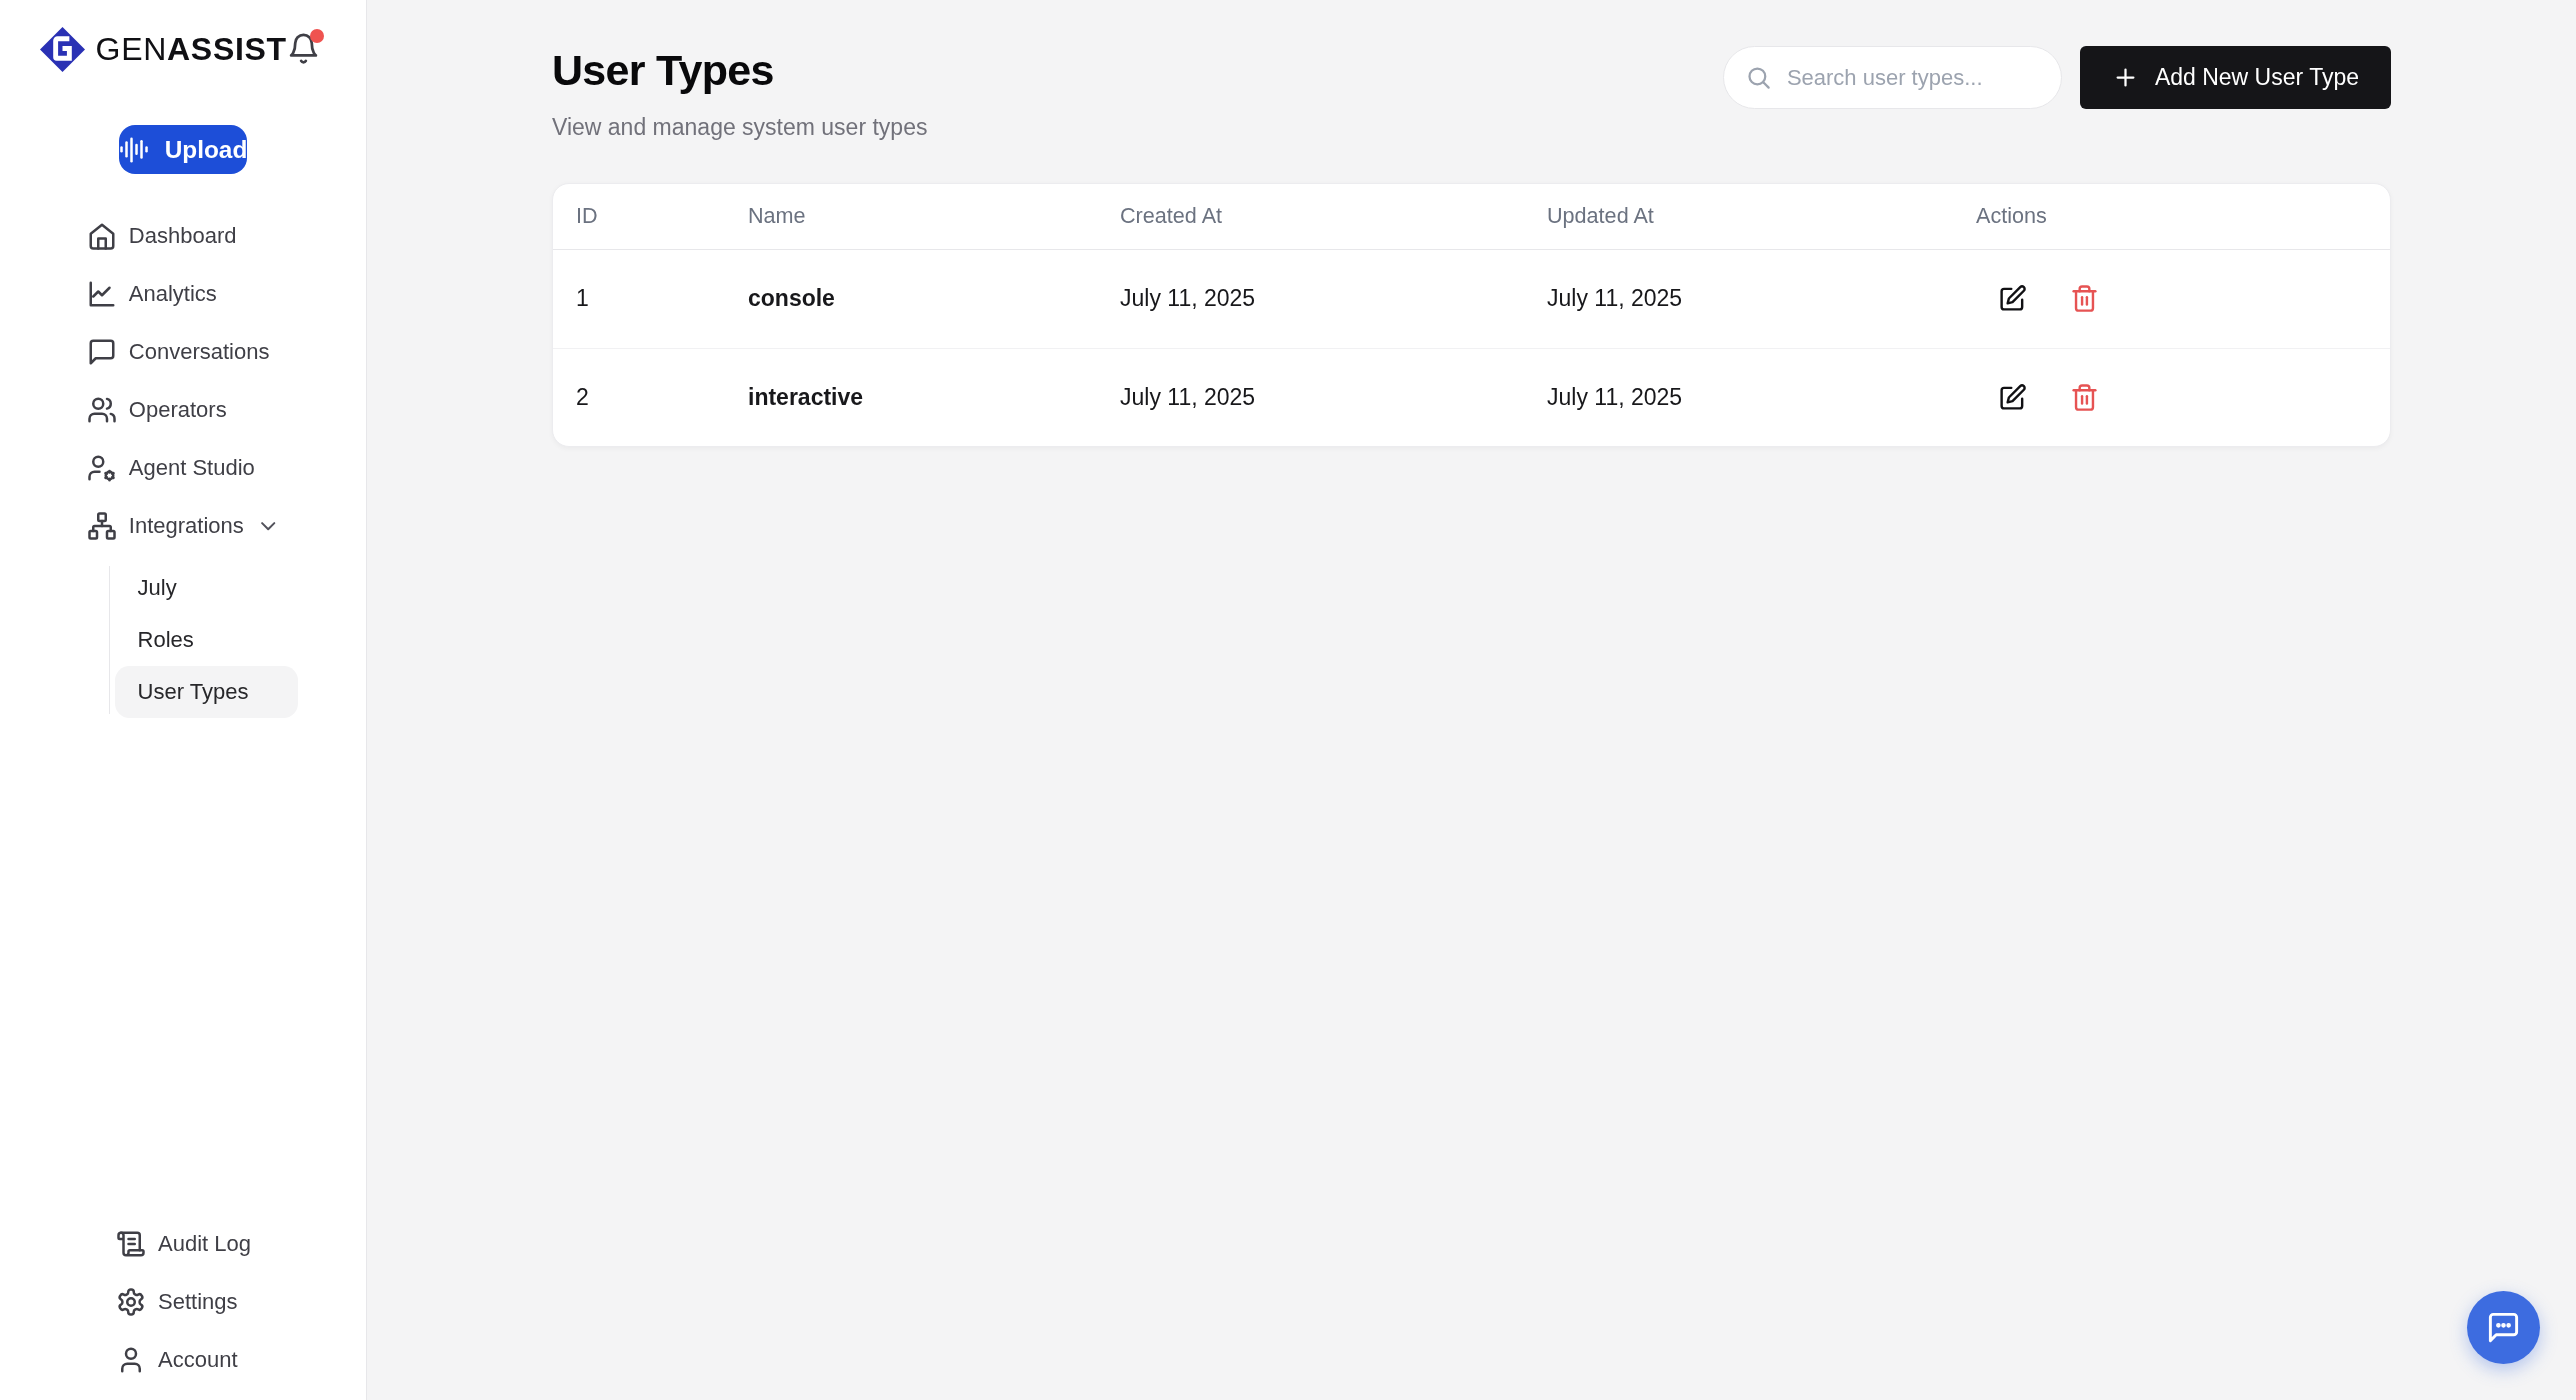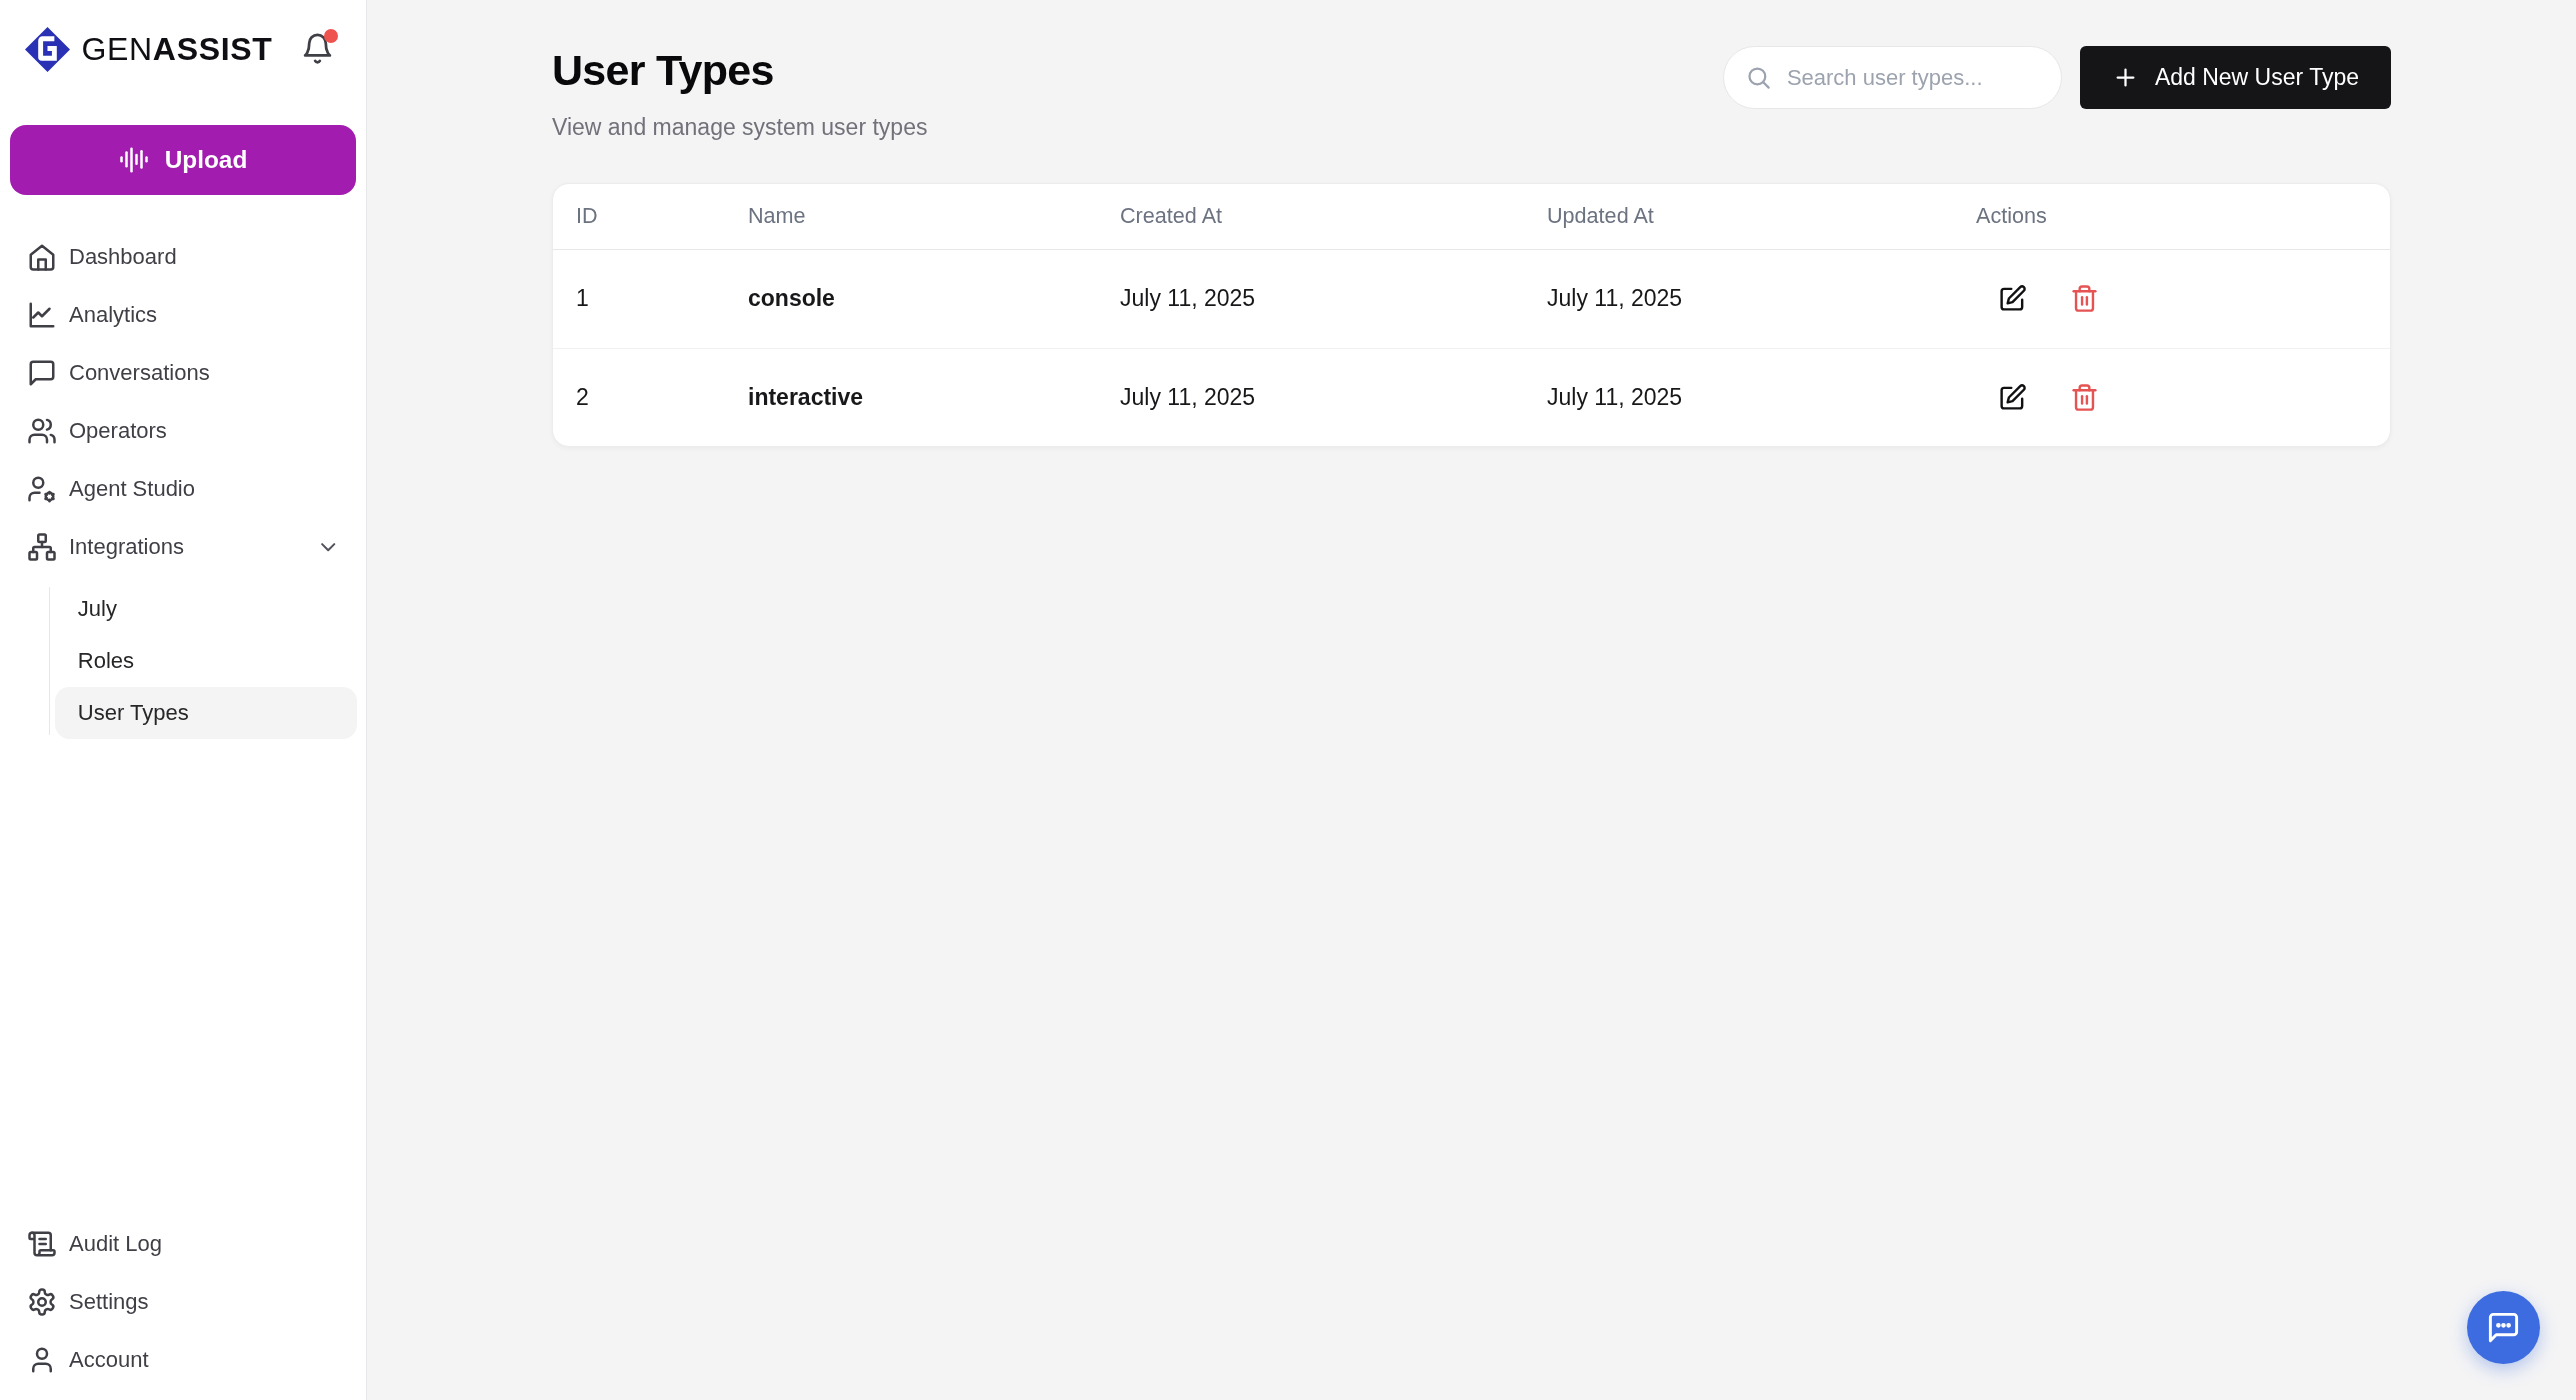--- a/index.html
+++ b/index.html
@@ -12,41 +12,42 @@
   }
   svg { display:block; }
 
   
   .sidebar {
     width:367px; min-width:367px; height:100%;
     background:#ffffff;
     border-right:1.4px solid #e7e7ea;
     display:flex; flex-direction:column;
     padding:0 0 11.5px 0;
+    align-items:center;
   }
   .logo-row {
     display:flex; align-items:center;
     padding:26px 32px 0 24.4px;
   }
   .logo-mark { width:47px; height:47px; }
   .brand { margin-left:10px; font-size:32px; letter-spacing:0.7px; color:#101014; white-space:nowrap; }
   .brand .gen { font-weight:400; }
   .brand .assist { font-weight:800; }
   .bell-wrap { margin-left:auto; position:relative; width:33px; height:36px; cursor:pointer; }
   .bell-wrap svg { width:33px; height:33px; stroke:#3f3f46; }
   .bell-dot {
     position:absolute; top:-2.9px; right:-4.3px;
     width:14.4px; height:14.4px; border-radius:50%;
     background:#ef5350;
   }
 
   .upload-btn {
     margin:52px 10px 0 10px;
-    height:70px;
-    background:#a21caf;
+    height:49px;
+    background:#1d4ed8;
     border:none; border-radius:16px;
     color:#ffffff; font-size:24.4px; font-weight:700;
     font-family:"Liberation Sans", sans-serif;
     display:flex; align-items:center; justify-content:center; gap:16px;
     cursor:pointer;
   }
   .upload-btn svg { width:30px; height:30px; stroke:#ffffff; }
 
   .nav { margin-top:33px; display:flex; flex-direction:column; }
   .nav-item {

